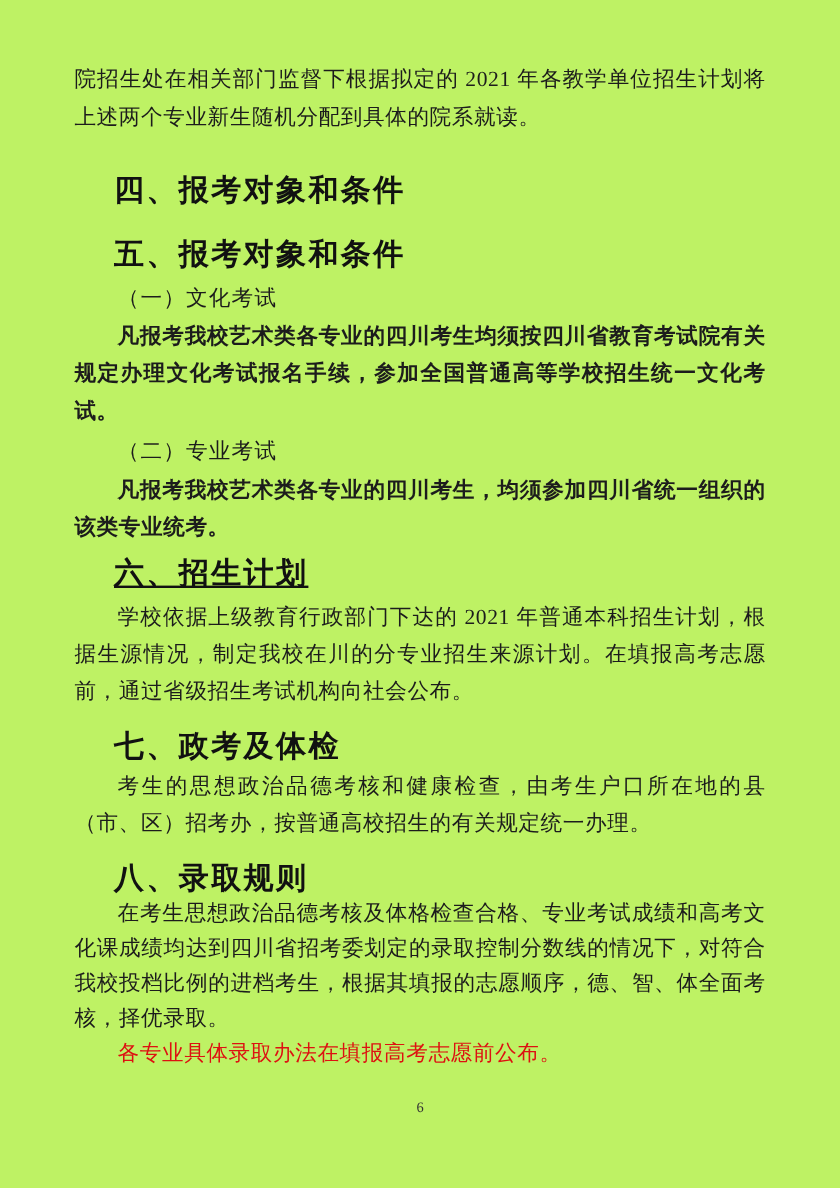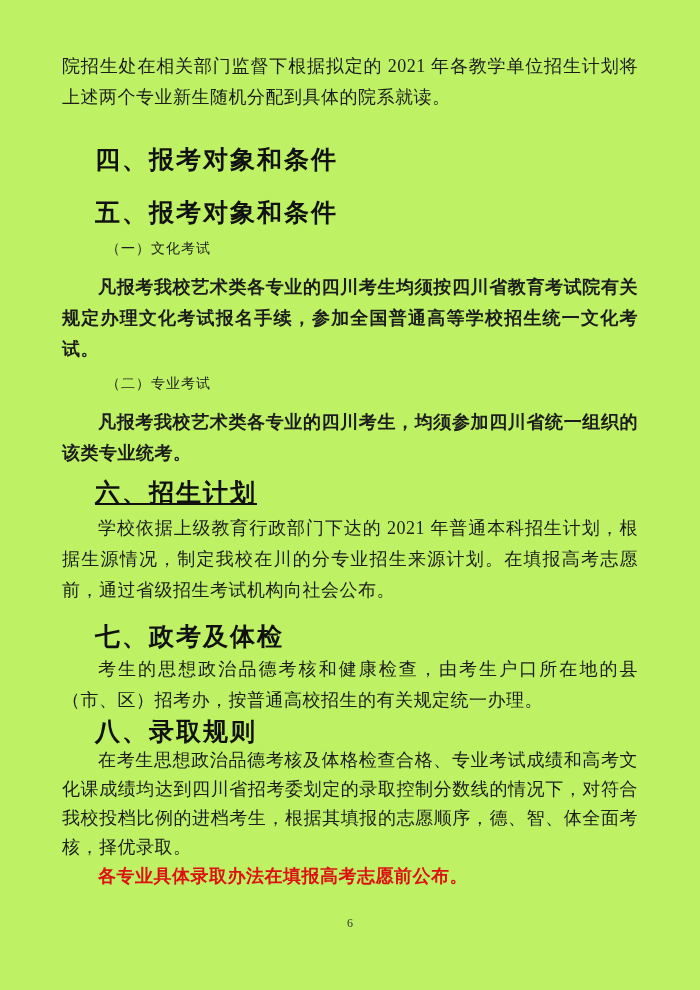--- a/index.html
+++ b/index.html
@@ -37,40 +37,40 @@
     margin: 0;
     font-family: "Liberation Sans", "DejaVu Sans", sans-serif;
     font-weight: bold;
     font-size: 25px;
     line-height: 30px;
     letter-spacing: 2px;
     padding-left: 33px;
     color: #111111;
   }
   .subheading {
-    margin: 8px;
-    font-size: 14px;
+    margin: 0;
+    font-size: 18px;
     line-height: 31px;
     padding-left: 36px;
     letter-spacing: 1px;
   }
   .para.tight {
     line-height: 29px;
   }
   .para.red {
     color: #dd1111;
-    font-weight: bold;
+    font-weight: normal;
     line-height: 29px;
   }
   .mt2  { margin-top: 2px; }
   .mt1  { margin-top: 1px; font-weight: bold; }
   .mt3  { margin-top: 3px; }
   .mt6  { margin-top: 6px; }
   .mt8  { margin-top: 8px; text-decoration: underline; }
-  .mt15 { }
+  .mt15 { margin-top: 15px; }
   .mt23 { margin-top: 23px; }
   .mt27 { margin-top: 15px; }
   .mt31 { margin-top: 31px; }
   .page-number {
     position: absolute;
     top: 916px;
     left: 0;
     width: 100%;
     text-align: center;
     font-size: 12px;

